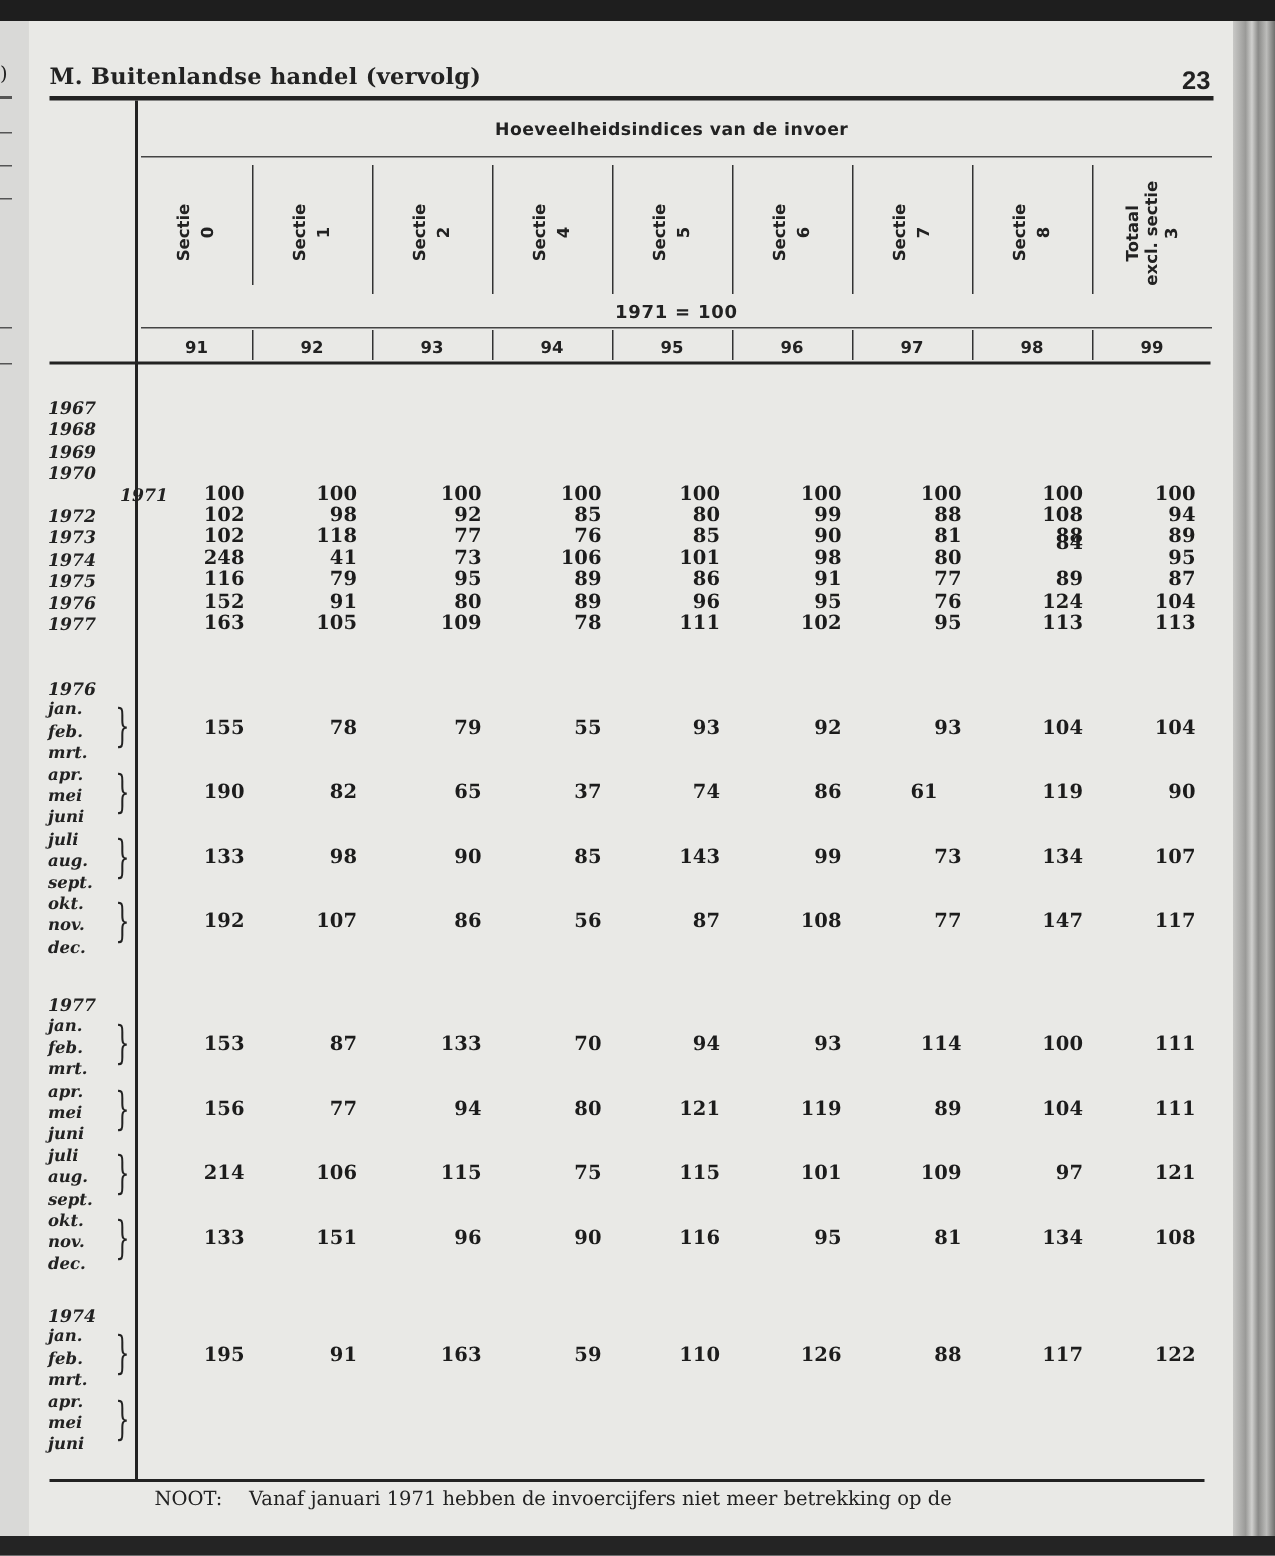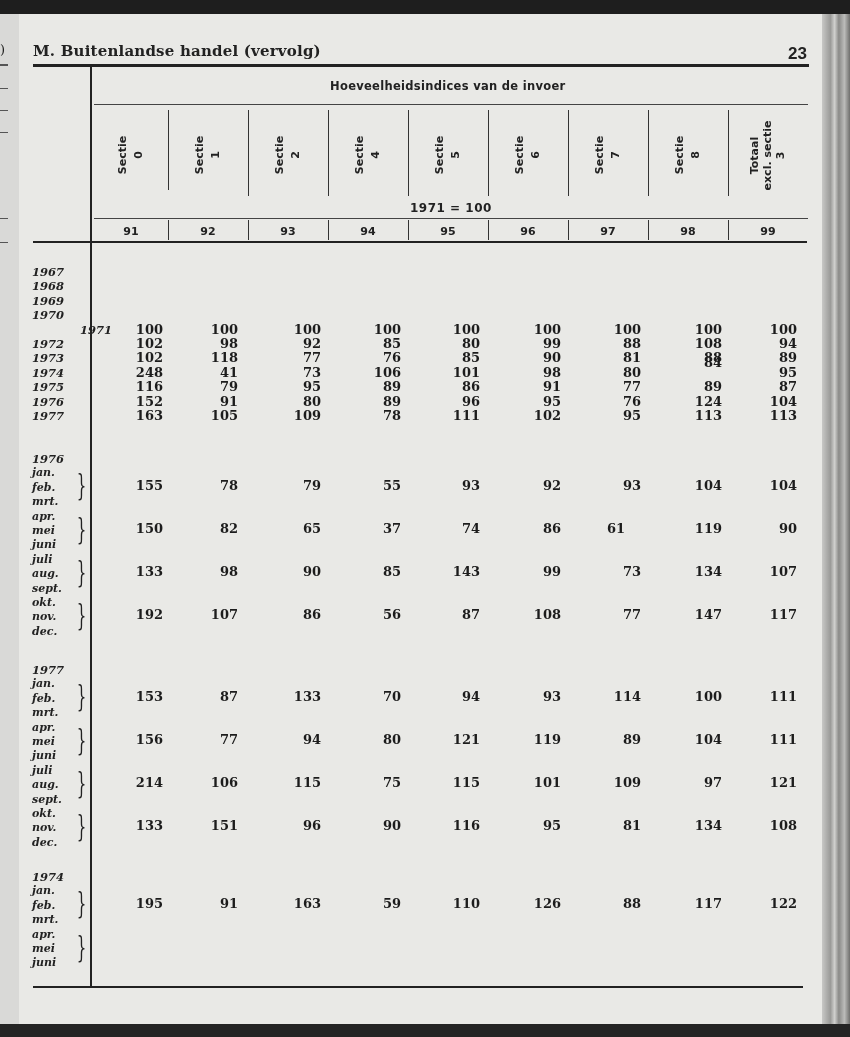--- a/index.html
+++ b/index.html
@@ -267,21 +267,21 @@
     <div class="cell" style="top: 478.64px; left: 113px; width: 50px;">155</div>
     <div class="cell" style="top: 478.64px; left: 188px; width: 50px;">78</div>
     <div class="cell" style="top: 478.64px; left: 271px; width: 50px;">79</div>
     <div class="cell" style="top: 478.64px; left: 351px; width: 50px;">55</div>
     <div class="cell" style="top: 478.64px; left: 430px; width: 50px;">93</div>
     <div class="cell" style="top: 478.64px; left: 511px; width: 50px;">92</div>
     <div class="cell" style="top: 478.64px; left: 591px; width: 50px;">93</div>
     <div class="cell" style="top: 478.64px; left: 672px; width: 50px;">104</div>
     <div class="cell" style="top: 478.64px; left: 747px; width: 50px;">104</div>
     <div class="brace" style="top: 513.6px;">}</div>
-    <div class="cell" style="top: 521.84px; left: 113px; width: 50px;">150</div>
+    <div class="cell" style="top: 521.84px; left: 113px; width: 50px;">190</div>
     <div class="cell" style="top: 521.84px; left: 188px; width: 50px;">82</div>
     <div class="cell" style="top: 521.84px; left: 271px; width: 50px;">65</div>
     <div class="cell" style="top: 521.84px; left: 351px; width: 50px;">37</div>
     <div class="cell" style="top: 521.84px; left: 430px; width: 50px;">74</div>
     <div class="cell" style="top: 521.84px; left: 511px; width: 50px;">86</div>
     <div class="cell" style="top: 521.84px; left: 591px; width: 50px; text-align: center;">61</div>
     <div class="cell" style="top: 521.84px; left: 672px; width: 50px;">119</div>
     <div class="cell" style="top: 521.84px; left: 747px; width: 50px;">90</div>
     <div class="brace" style="top: 556.8px;">}</div>
     <div class="cell" style="top: 565.04px; left: 113px; width: 50px;">133</div>
@@ -370,13 +370,14 @@
     <div class="cell" style="top: 896.64px; left: 351px; width: 50px;">59</div>
     <div class="cell" style="top: 896.64px; left: 430px; width: 50px;">110</div>
     <div class="cell" style="top: 896.64px; left: 511px; width: 50px;">126</div>
     <div class="cell" style="top: 896.64px; left: 591px; width: 50px;">88</div>
     <div class="cell" style="top: 896.64px; left: 672px; width: 50px;">117</div>
     <div class="cell" style="top: 896.64px; left: 747px; width: 50px;">122</div>
     <div class="brace" style="top: 931.6px;">}</div>
   </div>
 
 <div class="note">
+  <div><span class="label">NOOT:</span><span>Vanaf januari 1971 hebben de invoercijfers niet meer betrekking op de</span></div>
 </div>
 
 </body></html>

